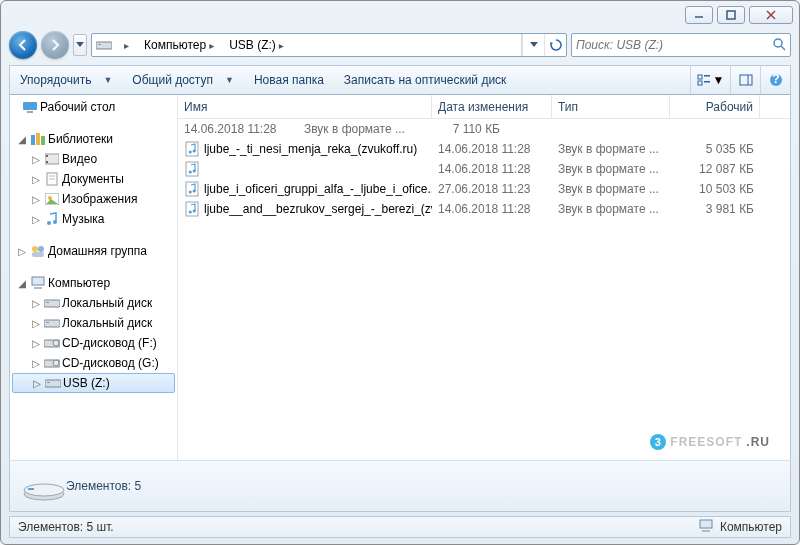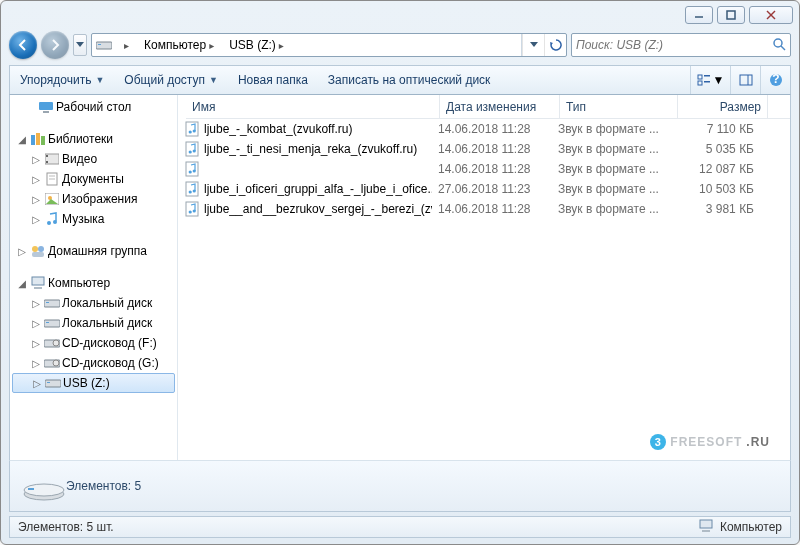--- a/index.html
+++ b/index.html
@@ -19,37 +19,37 @@
   .addressbar { flex: 1; height: 24px; background: #fff; border: 1px solid #8ba3b8; border-radius: 2px; display: flex; align-items: center; }
   .crumb { height: 100%; display: flex; align-items: center; padding: 0 6px 0 8px; gap: 3px; border-right: 1px solid transparent; cursor: default; }
   .crumb .chev { font-size: 10px; color: #555; }
   .addr-icon { padding: 0 4px; display:flex; align-items:center; }
   .addr-right { display: flex; align-items: center; border-left: 1px solid #cdd9e4; height: 100%; }
   .addr-btn { width: 22px; height: 100%; display: flex; align-items: center; justify-content: center; border-left: 1px solid #e4e4e4; }
   .searchbox { width: 220px; height: 24px; background: #fff; border: 1px solid #8ba3b8; border-radius: 2px; display: flex; align-items: center; padding: 0 4px; gap: 4px; color: #777; }
   .searchbox input { border:none; outline:none; flex:1; font-style: italic; color:#777; }
   
   .toolbar { height: 30px; margin: 0 8px; background: linear-gradient(#f7fbff,#e4eef6); border: 1px solid #b8c9d8; border-bottom-color: #9eb4c7; display: flex; align-items: center; }
-  .tb-item { padding: 0 10px; height: 100%; display: flex; align-items: center; gap: 4px; color: #1a3e68; cursor: default; }
+  .tb-item { padding: 0 10px; height: 100%; display: flex; align-items: center; gap: 12px; color: #1a3e68; cursor: default; }
   .tb-item .drop { font-size: 9px; color: #3a5f86; }
   .tb-spacer { flex: 1; }
   .tb-iconbtn { width: 30px; height: 100%; display: flex; align-items: center; justify-content: center; border-left: 1px solid #c8d7e4; }
   .tb-iconbtn.wide { width: 40px; gap:2px; }
   
   .body { flex: 1; margin: 0 8px; background: #fff; border-left: 1px solid #b8c9d8; border-right: 1px solid #b8c9d8; display: flex; overflow: hidden; }
   
   .tree { width: 168px; border-right: 1px solid #e0e8ef; overflow: hidden; padding-top: 2px; }
   .tree-row { display: flex; align-items: center; height: 20px; padding-left: 6px; gap: 2px; cursor: default; white-space: nowrap; }
   .tree-row.selected { background: linear-gradient(#e8f2fd,#cfe5fa); border: 1px solid #8ab7e6; border-radius: 2px; margin: 0 2px; padding-left: 4px; }
   .tw { width: 12px; display:inline-flex; justify-content:center; color:#6a6a6a; font-size:10px; }
   .tree-ic { width:16px; height:16px; display:inline-flex; align-items:center; justify-content:center; }
   .tree-spacer { height: 12px; }
   
   .list { flex: 1; display: flex; flex-direction: column; position: relative; }
-  .cols { height: 24px; display: flex; border-bottom: 1px solid #e4e9ee; margin-left: 8px; }
+  .cols { height: 24px; display: flex; border-bottom: 1px solid #e4e9ee; }
   .col { padding: 0 6px; display: flex; align-items: center; color: #2d4a6a; border-right: 1px solid #e4e9ee; }
   .c-name { width: 254px; }
   .c-date { width: 120px; }
   .c-type { width: 118px; }
   .c-size { width: 90px; justify-content: flex-end; }
   .rows { flex: 1; }
   .row { display: flex; height: 20px; align-items: center; }
   .cell { padding: 0 6px; overflow: hidden; text-overflow: ellipsis; white-space: nowrap; }
   .cell.name { width: 254px; display:flex; align-items:center; gap:4px; }
   .cell.date { width: 120px; color: #6d6d6d; }
@@ -191,21 +191,21 @@
       <svg width="14" height="14" viewBox="0 0 14 14">
           <circle cx="7" cy="7" r="6" fill="#4f9ee0"></circle>
           <text x="7" y="10" text-anchor="middle" fill="#fff" font-size="9" font-weight="bold">?</text>
         </svg>
     </div>
   </div>
 
   <div class="body">
 
     <div class="tree">
-      <div class="tree-row" style="padding-left:28px">
+      <div class="tree-row" style="padding-left:12px">
         <span class="tree-ic">
             <svg width="16" height="12">
               <rect x="1" y="1" width="14" height="8" fill="#4fa0de" rx="1"></rect>
               <rect x="5" y="10" width="6" height="2" fill="#9aa6b0"></rect>
             </svg>
           </span>
         <span>Рабочий стол</span>
       </div>
       <div class="tree-spacer"></div>
 
@@ -346,36 +346,25 @@
         <div class="col c-name">
             <span>Имя</span>
           </div>
         <div class="col c-date">
             <span>Дата изменения</span>
           </div>
         <div class="col c-type">
             <span>Тип</span>
           </div>
         <div class="col c-size">
-            <span>Размер</span>
+            <span>Рабочий</span>
           </div>
       </div>
       <div class="rows" id="rows">
           <div class="row">
-            <div class="cell name">
-              <span class="file-ic">
-                <svg width="14" height="16" viewBox="0 0 14 16">
-                  <rect x="1" y="1" width="12" height="14" fill="#fff" stroke="#9aa6b0"></rect>
-                  <path d="M6 4 L10 3 L10 10" fill="none" stroke="#4fa0de" stroke-width="1.2"></path>
-                  <circle cx="5.2" cy="11" r="1.6" fill="#4fa0de"></circle>
-                  <circle cx="9.2" cy="10" r="1.6" fill="#4fa0de"></circle>
-                </svg>
-              </span>
-              <span>ljube_-_kombat_(zvukoff.ru)</span>
-            </div>
             <div class="cell date">14.06.2018 11:28</div>
             <div class="cell type">Звук в формате ...</div>
             <div class="cell size">7 110 КБ</div>
           </div>
           <div class="row">
             <div class="cell name">
               <span class="file-ic">
                 <svg width="14" height="16" viewBox="0 0 14 16">
                   <rect x="1" y="1" width="12" height="14" fill="#fff" stroke="#9aa6b0"></rect>
                   <path d="M6 4 L10 3 L10 10" fill="none" stroke="#4fa0de" stroke-width="1.2"></path>

